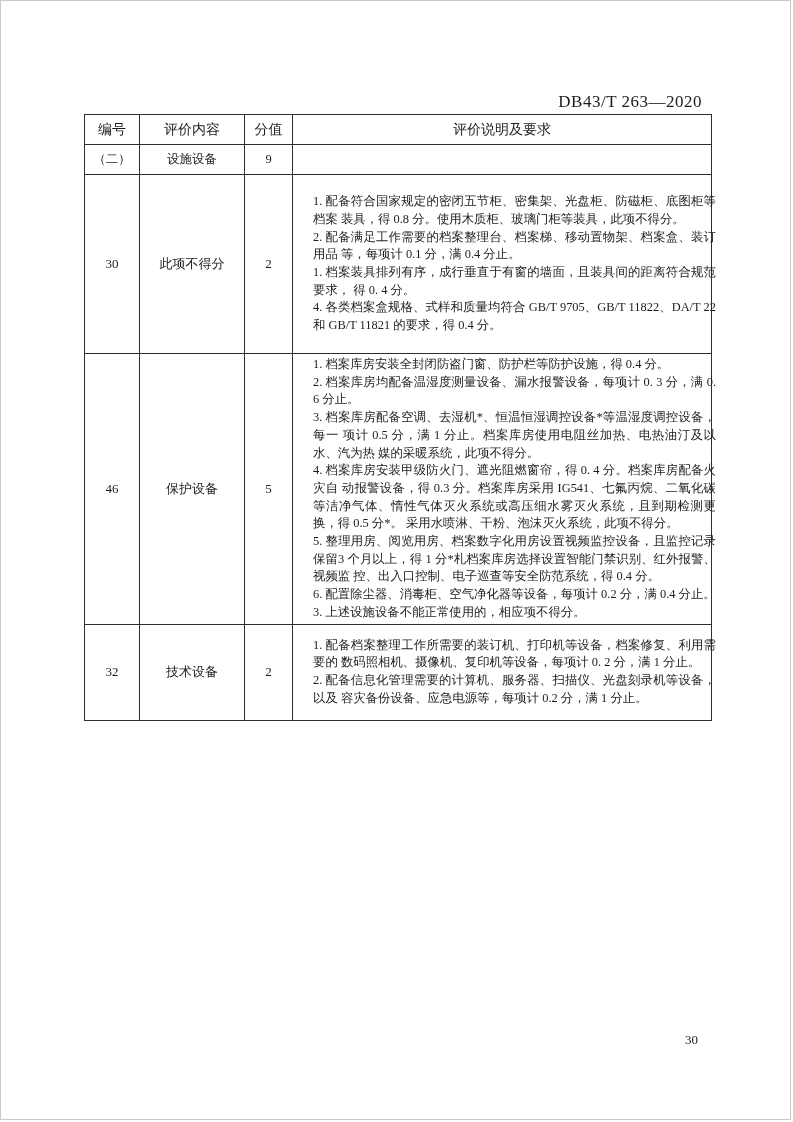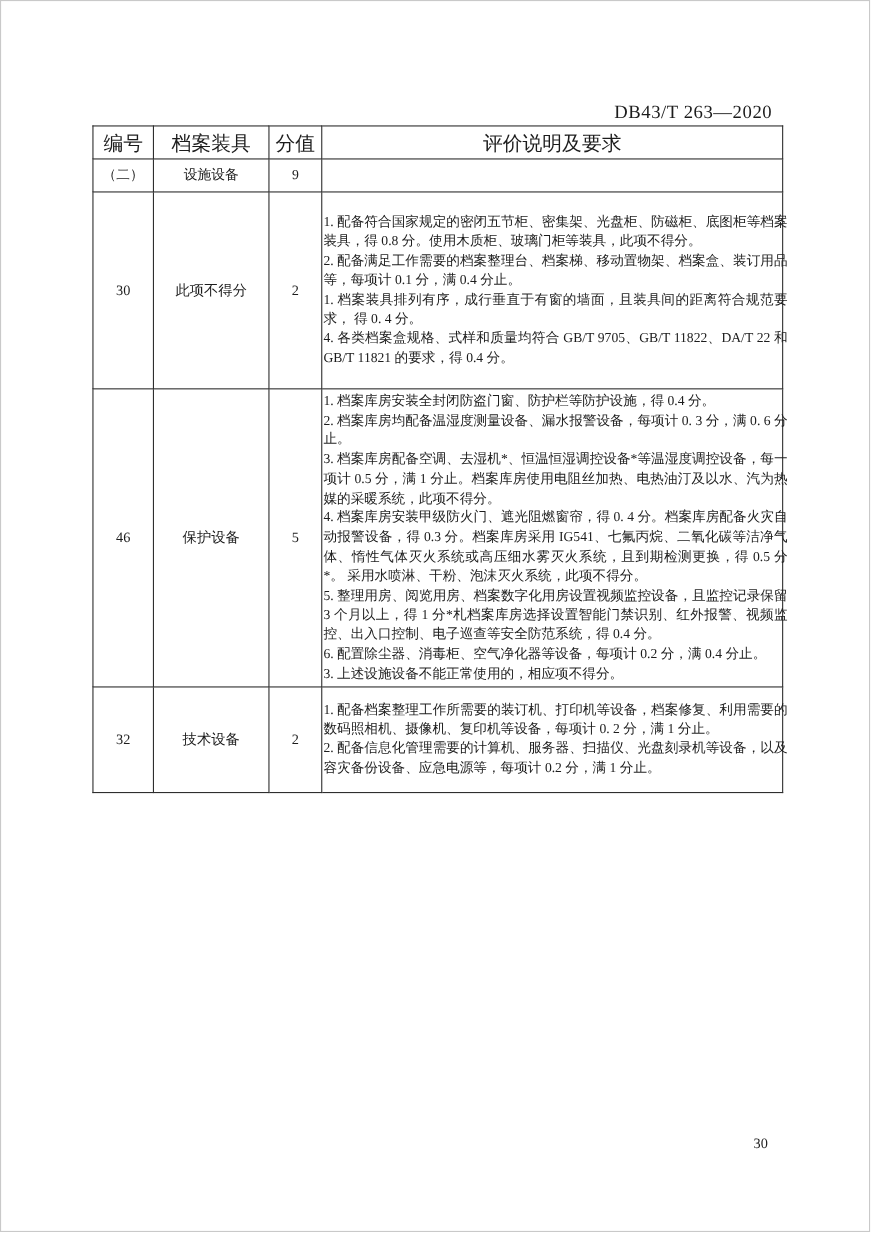--- a/index.html
+++ b/index.html
@@ -40,39 +40,39 @@
     table-layout: fixed;
   }
   .eval-table th,
   .eval-table td {
     border: 1px solid #2e2e2e;
     font-weight: normal;
     padding: 0;
     box-sizing: border-box;
   }
   .eval-table th {
-    font-size: 18px;
+    font-size: 14px;
     height: 30px;
     text-align: center;
     vertical-align: middle;
   }
   td.c-num, td.c-label, td.c-score {
     text-align: center;
     vertical-align: middle;
     font-size: 13px;
   }
   tr.section-row td {
     height: 30px;
     font-size: 12.5px;
   }
   td.c-desc {
     vertical-align: middle;
     font-size: 12.4px;
     line-height: 17.7px;
-    padding: 2px 0 2px 1px;
+    padding: 2px 0 2px 20px;
     text-align: justify;
   }
   td.c-desc p {
     margin: 0 -5px 0 0; 
   }
   tr.row-30 td { height: 179px; }
   tr.row-31 td { height: 266px; }
   tr.row-32 td { height: 96px; }
   .footnote {
     position: absolute;
@@ -99,21 +99,21 @@
     <colgroup>
       <col style="width:55px">
       <col style="width:105px">
       <col style="width:48px">
       <col style="width:419px">
     </colgroup>
 
     <tbody>
         <tr>
       <th>编号</th>
-      <th>档案装具</th>
+      <th>评价内容</th>
       <th>分值</th>
       <th>评价说明及要求</th>
     </tr>
 
     <tr class="section-row">
       <td class="c-num">（二）</td>
       <td class="c-label">设施设备</td>
       <td class="c-score">9</td>
       <td class="c-desc"></td>
     </tr>

